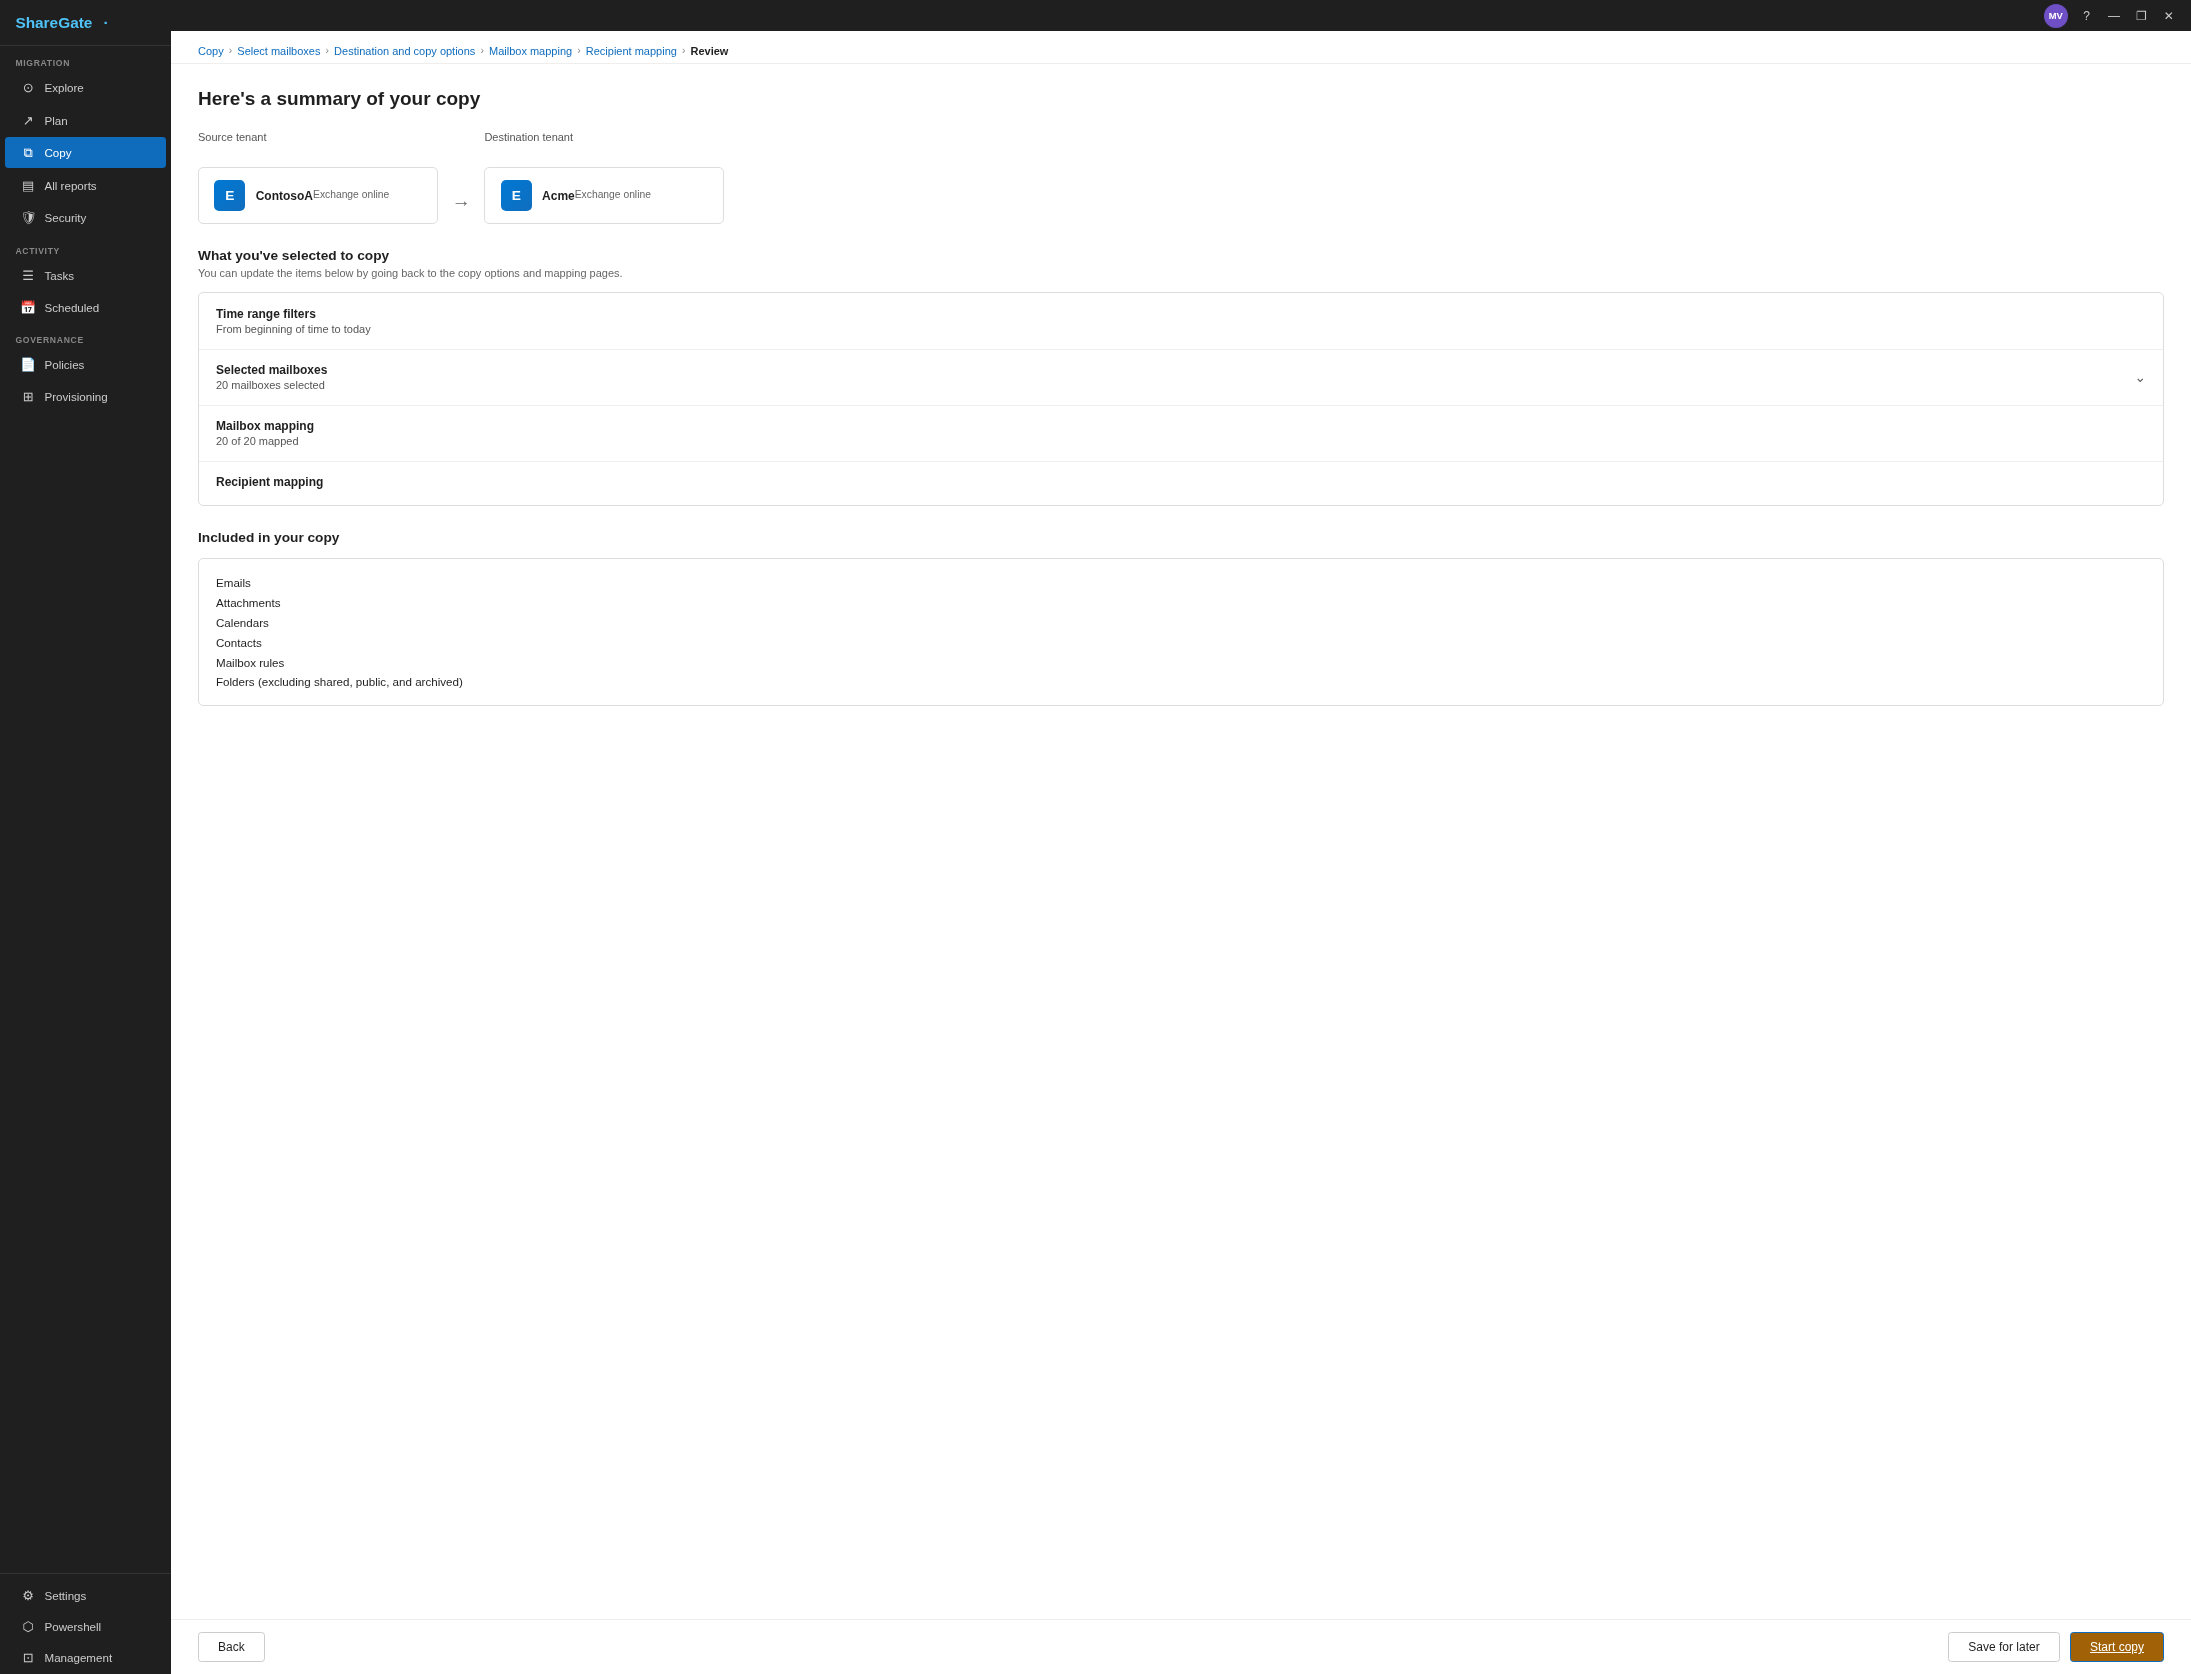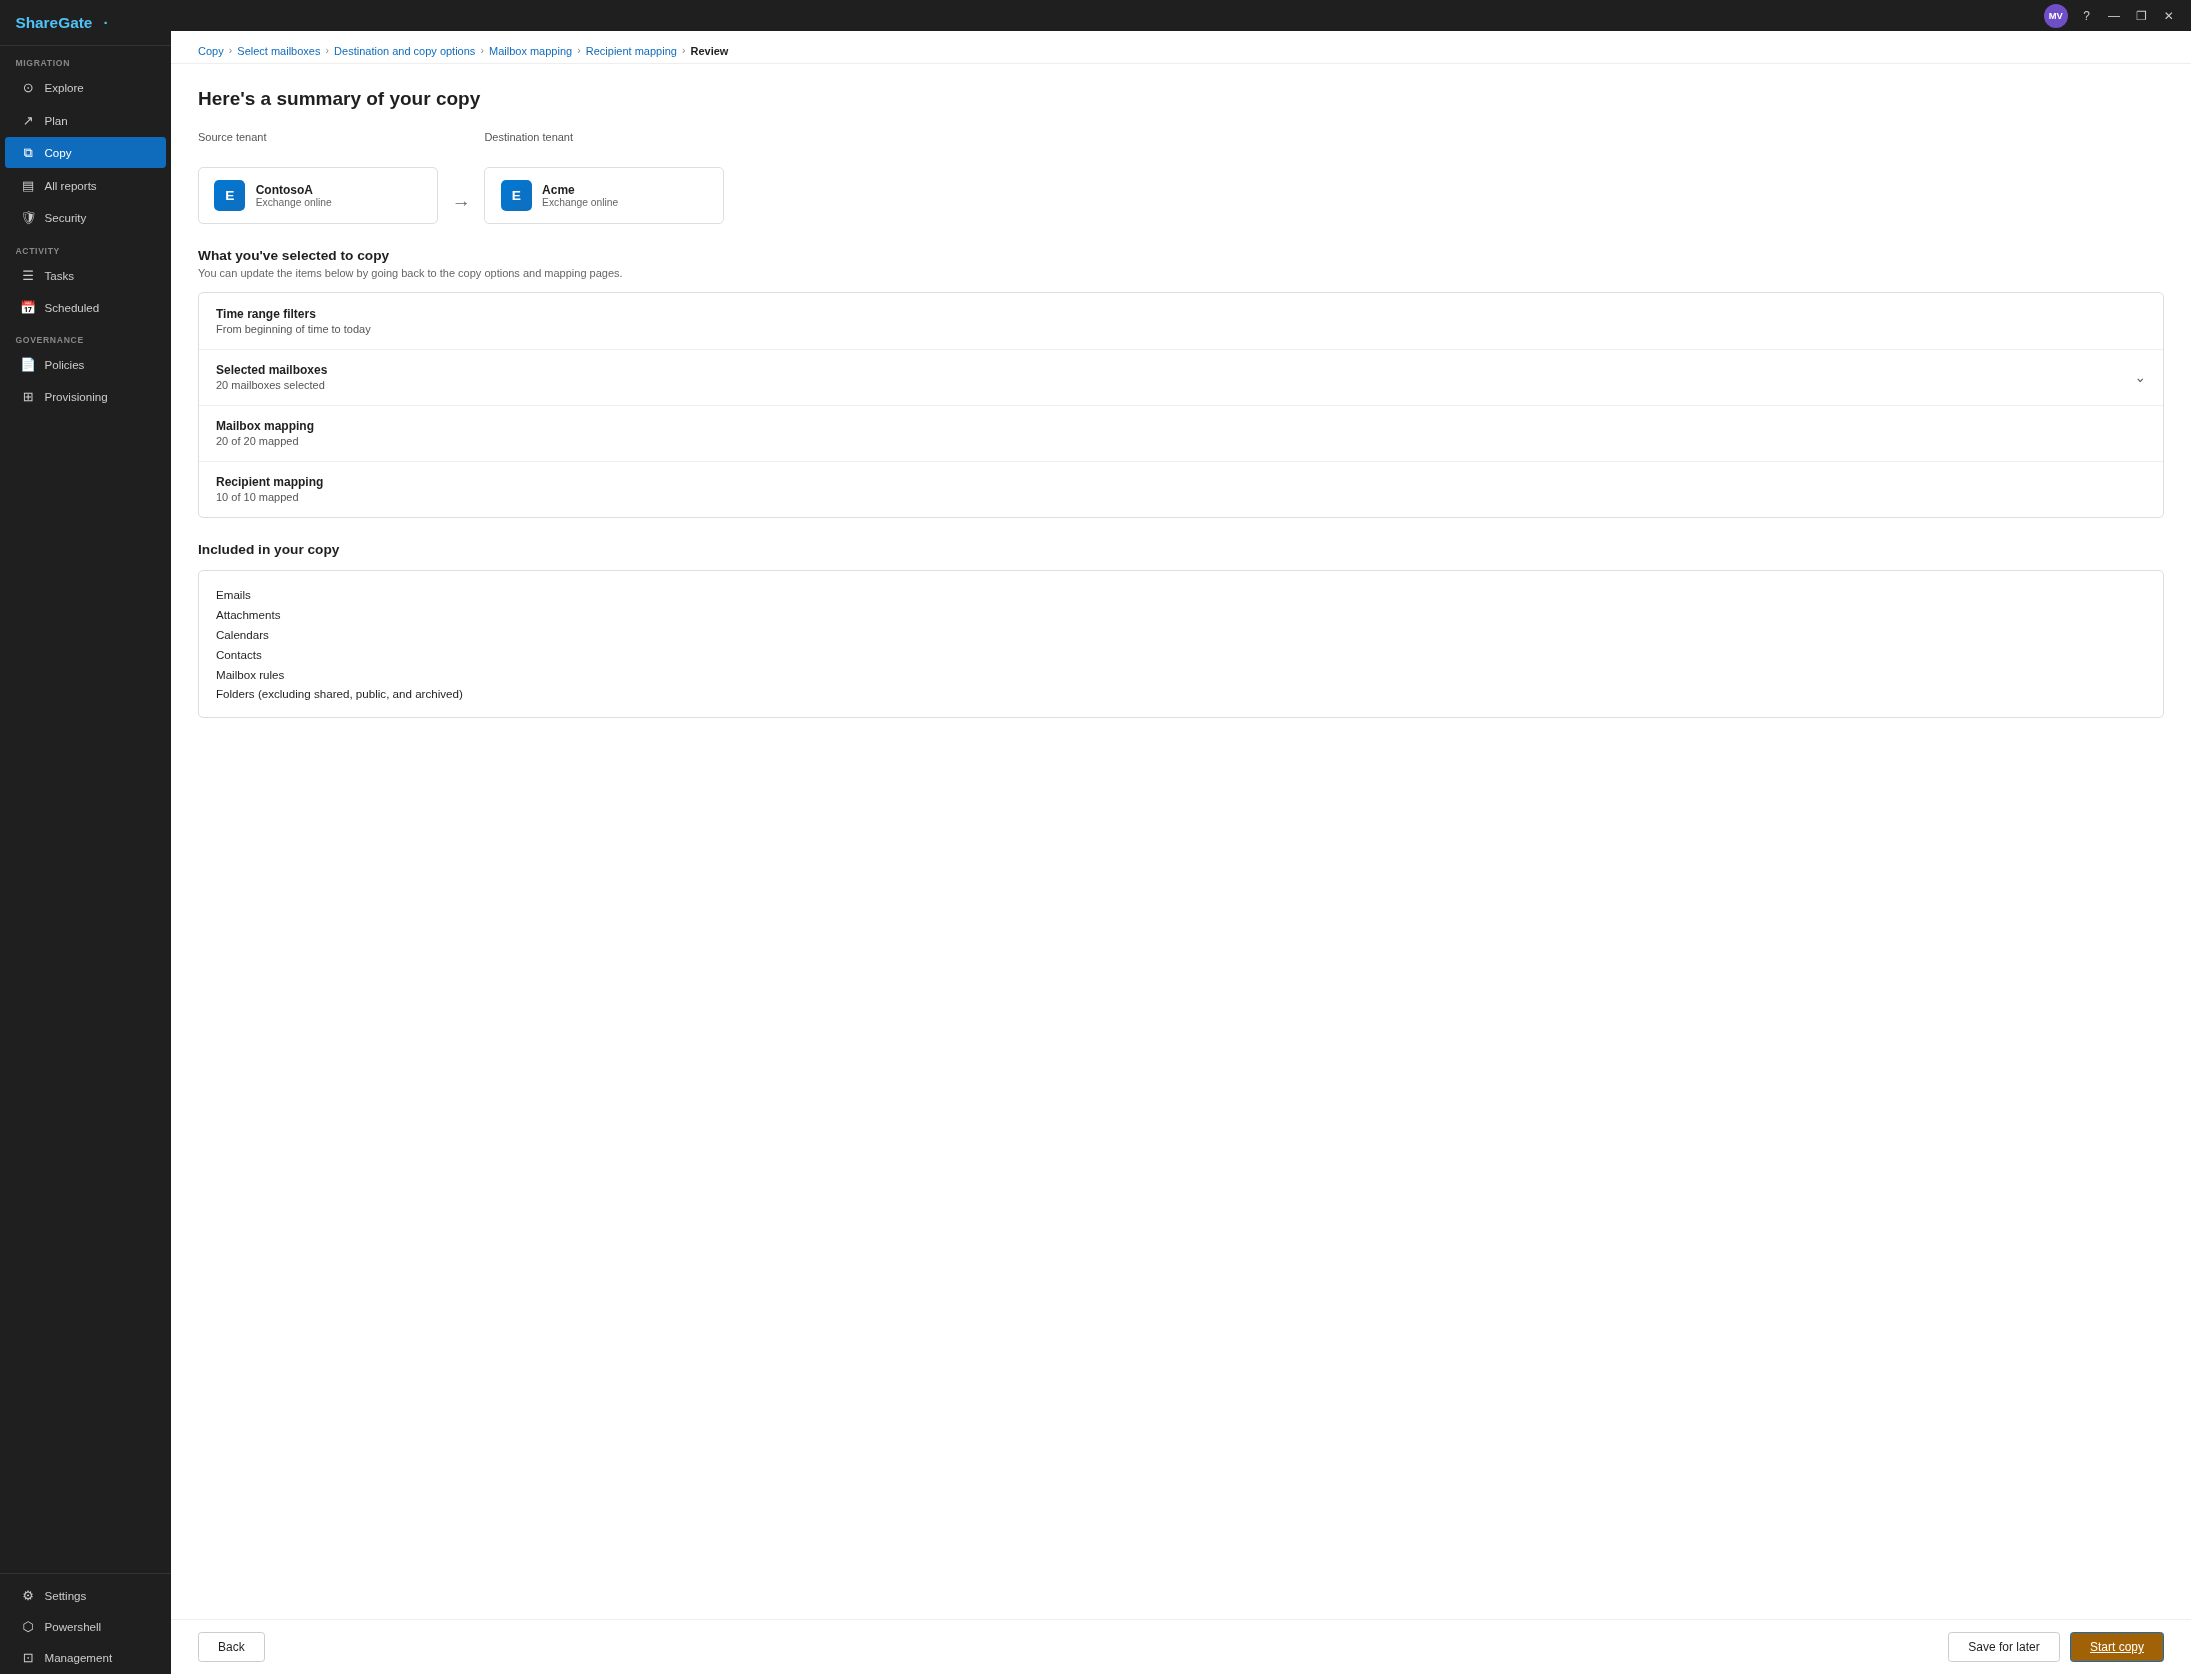--- a/index.html
+++ b/index.html
@@ -147,21 +147,21 @@
       gap: 10.3px;
       min-width: 240px;
     }
     .exchange-icon {
       width: 31px; height: 31px;
       background: linear-gradient(135deg, #0078d4, #106ebe);
       border-radius: 5.1px;
       display: flex; align-items: center; justify-content: center;
       font-size: 13.7px; color: #fff; font-weight: 700;
     }
-    .tenant-info { display: flex; flex-direction: column; }
+    .tenant-info { display: flex; flex-direction: row; }
     .tenant-name { font-weight: 600; font-size: 12px; color: #1f1f1f; }
     .tenant-sub { font-size: 10.3px; color: #666; }
     .arrow-sep {
       display: flex; align-items: flex-end; padding: 0 13.7px;
       font-size: 19px; color: #666; padding-bottom: 12px;
     }
     .destination-block { margin-left: 0; }
 
     .section-title {
       font-size: 13.7px;
@@ -384,21 +384,20 @@
           </div>
         </div>
 
         <div class="summary-row">
           <div class="summary-row-title">Mailbox mapping</div>
           <div class="summary-row-sub">20 of 20 mapped</div>
         </div>
 
         <div class="summary-row">
           <div class="summary-row-title">Recipient mapping</div>
-          <div class="summary-row-sub">10 of 10 mapped</div>
         </div>
       </div>
 
       <div class="included-section">
         <div class="section-title">Included in your copy</div>
         <div style="height:10.3px"></div>
         <div class="included-card">
           <div class="included-item">Emails</div>
           <div class="included-item">Attachments</div>
           <div class="included-item">Calendars</div>

